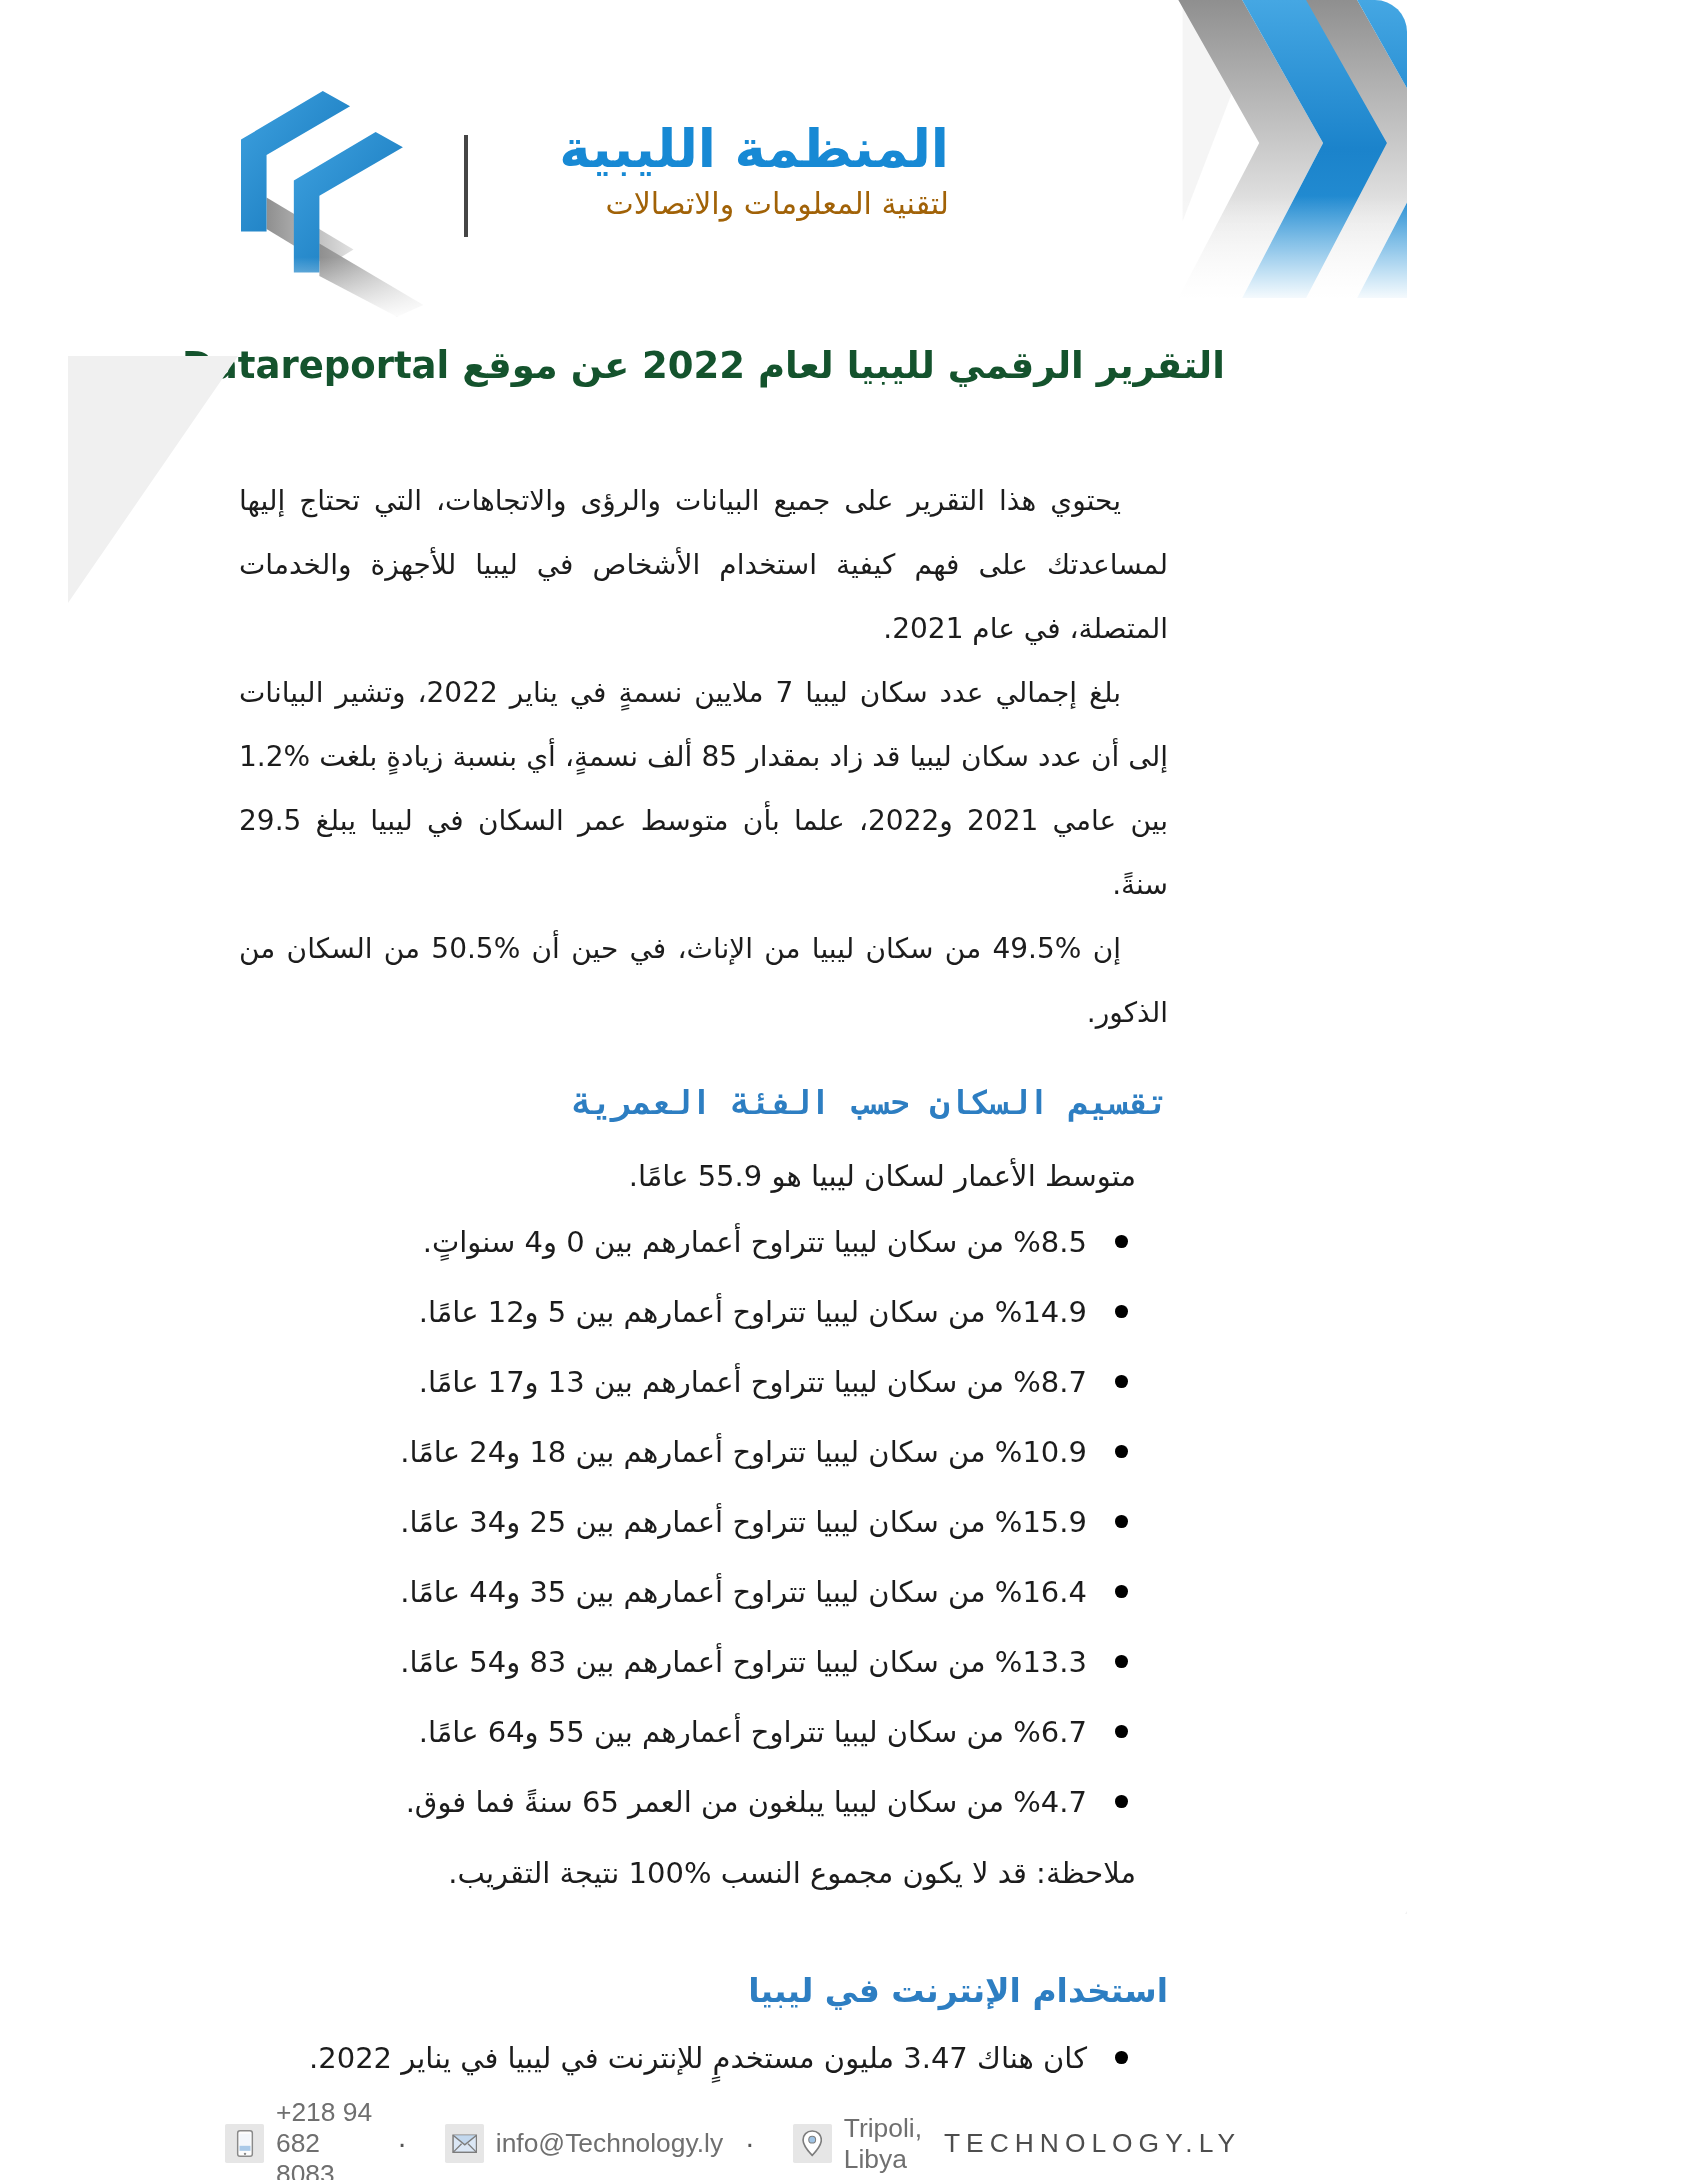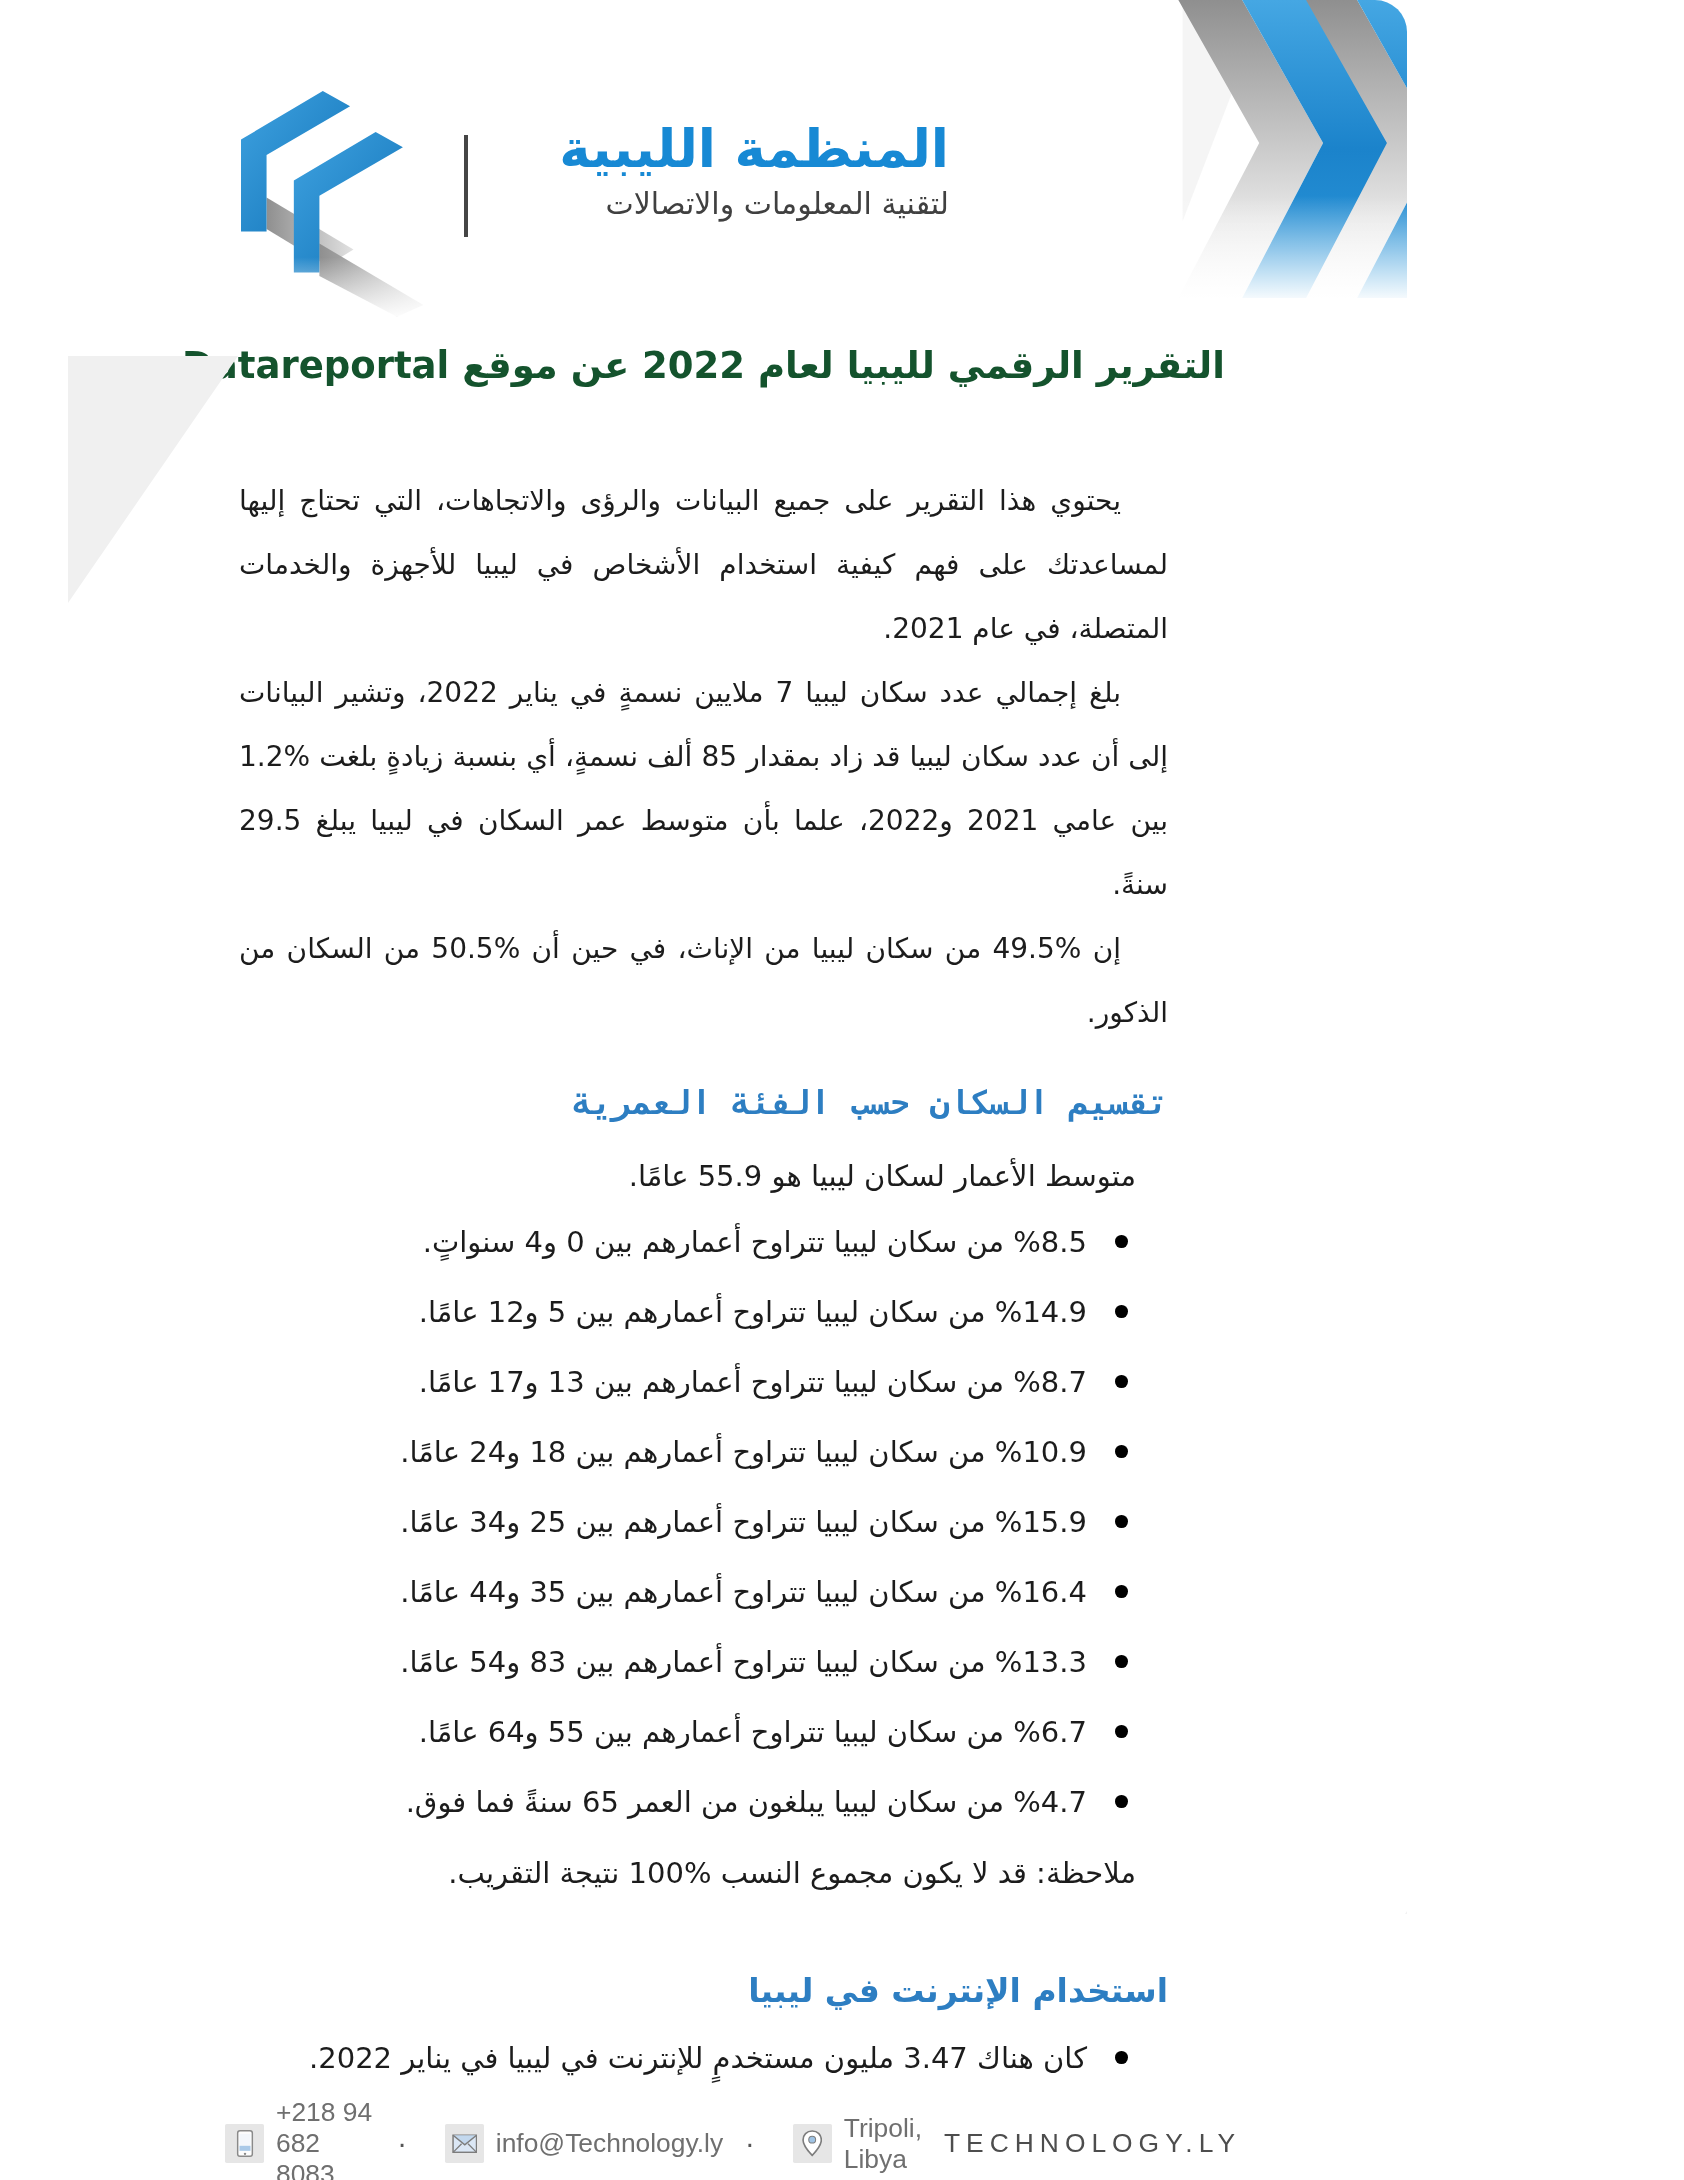--- a/index.html
+++ b/index.html
@@ -22,21 +22,21 @@
     position:absolute;left:1405px;top:1640px;width:204px;height:274px;
     background:#f2f2f2;
     clip-path:polygon(88% 0,100% 0,100% 100%,0 100%);
   }
   
   .header{position:relative;height:298px;}
   .logo-mark{position:absolute;left:241px;top:61px;width:196px;height:256px;}
   .logo-divider{position:absolute;left:464px;top:135px;width:4.3px;height:102px;background:#454545;}
   .logo-text{position:absolute;left:481px;top:119px;width:468px;direction:rtl;text-align:right;}
   .logo-title{font-size:53px;font-weight:bold;color:#1789d4;line-height:60px;}
-  .logo-tagline{font-size:30px;color:#404040;line-height:43px;margin-top:3.4px;}
+  .logo-tagline{font-size:30px;color:#a16207;line-height:43px;margin-top:3.4px;}
   .chevrons{position:absolute;left:1157px;top:0;width:528px;height:298px;}
   
   .doc-title{
     margin-top:41px;
     text-align:center;
     direction:rtl;
     font-size:37px;font-weight:bold;color:#14532d;line-height:53px;
   }
   
   .content{

